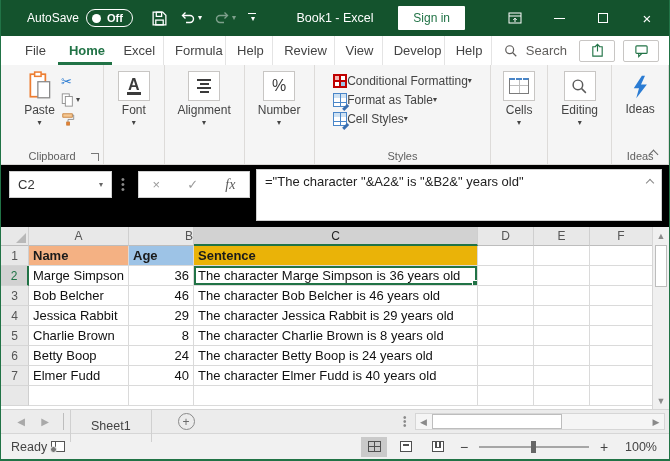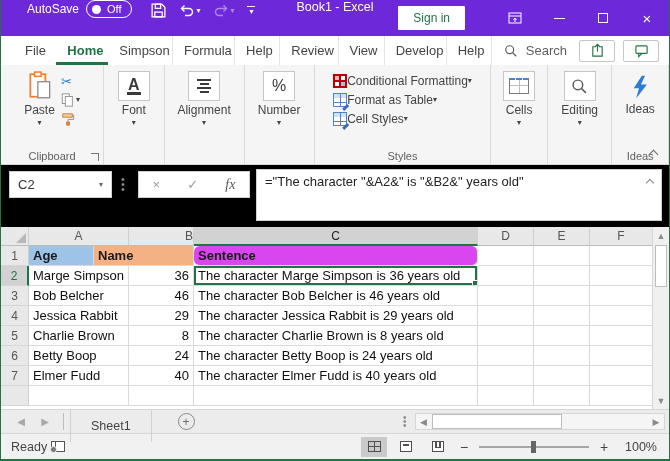--- a/index.html
+++ b/index.html
@@ -3,25 +3,25 @@
 <meta charset="utf-8">
 <style>
   * { margin:0; padding:0; box-sizing:border-box; }
   html,body { background:#9aa0a6; }
   body { font-family:"Liberation Sans", sans-serif; }
   .window{ width:670px; height:461px; background:#fff; position:relative;
     border-left:1px solid #217346; border-right:1px solid #217346; border-bottom:2px solid #217346;
     display:flex; flex-direction:column; overflow:hidden; }
 
   
-  .titlebar{ height:36px; background:#6d28d9; color:#fff; display:flex; align-items:flex-start; font-size:12px; position:relative; flex:none; }
+  .titlebar{ height:36px; background:#14532d; color:#fff; display:flex; align-items:center; font-size:12px; position:relative; flex:none; }
   .autosave{ display:flex; align-items:center; gap:7px; margin-left:26px; }
   .toggle{ display:flex; align-items:center; gap:6px; border:1px solid #fff; border-radius:9px; padding:2px 9px 2px 5px; cursor:default; }
   .toggle .knob{ width:9px; height:9px; border-radius:50%; background:#fff; }
-  .toggle .state{ font-size:11px; }
+  .toggle .state{ font-size:11px;font-weight:bold; }
   .qat{ display:flex; align-items:center; gap:4px; margin-left:14px; }
   .qat-btn{ display:flex; align-items:center; padding:2px 4px; }
   .caret{ font-size:8px; line-height:8px; color:#fff; margin-left:2px; }
   .dim{ opacity:.45; }
   .qat-more{ display:flex; flex-direction:column; align-items:center; margin-left:4px; }
   .qat-more .bar{ width:8px; height:0; border-top:1.5px solid #fff; margin-bottom:1px; }
   .win-title{ position:absolute; left:0; right:0; text-align:center; font-size:12.5px; pointer-events:none; }
   .tb-right{ margin-left:auto; display:flex; align-items:center; height:100%; }
   .signin{ background:#fff; color:#217346; font-size:12px; padding:5px 15px; border-radius:1px; margin-right:28px; }
   .winctl{ width:44px; height:100%; display:flex; align-items:center; justify-content:center; color:#fff; }
@@ -83,21 +83,21 @@
   .hdr-cell{ border-right:1px solid #cfcfcf; border-bottom:1px solid #bdbdbd; display:flex; align-items:center; justify-content:center; flex:none; }
   .hdr-cell.sel{ background:#d2d2d2; border-bottom:2px solid #217346; color:#222; }
   .corner{ width:28px; position:relative; background:#e8e8e8; }
   .corner i{ position:absolute; right:2px; bottom:2px; border-left:10px solid transparent; border-bottom:10px solid #b8b8b8; }
   .row{ display:flex; height:20px; }
   .rowhd{ width:28px; flex:none; background:#e8e8e8; border-right:1px solid #cfcfcf; border-bottom:1px solid #d6d6d6; font-size:12px; color:#555; display:flex; align-items:center; justify-content:center; }
   .rowhd.sel{ background:#d2d2d2; color:#217346; border-right:2px solid #217346; }
   .cell{ border-right:1px solid #dadada; border-bottom:1px solid #dadada; font-size:13px; color:#111; padding:0 4px; display:flex; align-items:center; flex:none; overflow:hidden; white-space:nowrap; }
   .cA{ width:100px; } .cB{ width:65px; justify-content:flex-end; } .cC{ width:284px; } .cD{ width:56px; } .cE{ width:56px; } .cF{ flex:1; border-right:none; }
   .hd1{ font-weight:bold; color:#1a1a1a; }
-  .fillN{ background:#F4B183; } .fillA{ background:#9DC3E6; } .fillS{ background:#d946ef;border-radius:6px; }
+  .fillN{ background:#F4B183; } .fillA{ background:#9DC3E6; } .fillS{ background:#eab308; }
   .selcell{ position:relative; box-shadow:inset 0 0 0 2px #217346; z-index:2; }
   .handle{ position:absolute; right:-1px; bottom:-1px; width:6px; height:6px; background:#217346; border:1px solid #fff; }
   .vscroll{ position:absolute; right:0; top:0; bottom:0; width:17px; background:#f0f0f0; border-left:1px solid #d6d6d6; display:flex; flex-direction:column; }
   .vs-btn{ height:17px; display:flex; align-items:center; justify-content:center; color:#8a8a8a; font-size:9px; flex:none; }
   .vs-thumb{ margin:1px 2px; height:42px; background:#fff; border:1px solid #bdbdbd; flex:none; }
   .vs-space{ flex:1; }
 
   
   .sheetbar{ height:24px; background:#ececec; border-top:1px solid #d6d6d6; display:flex; align-items:stretch; font-size:12.5px; color:#444; position:relative; flex:none; }
   .nav-ar{ width:24px; display:flex; align-items:center; justify-content:center; color:#a9a9a9; font-size:10px; }
@@ -192,21 +192,21 @@
         </span>
       <span class="winctl closex">
           <span>×</span>
         </span>
     </div>
   </div>
 
   <div class="tabrow">
     <span class="rtab first">File</span>
     <span class="rtab active noline">Home</span>
-    <span class="rtab">Simpson</span>
+    <span class="rtab">Excel</span>
     <span class="rtab clip">Formula</span>
     <span class="rtab">Help</span>
     <span class="rtab">Review</span>
     <span class="rtab">View</span>
     <span class="rtab clip">Develop</span>
     <span class="rtab">Help</span>
     <span class="searchbox">
       <svg width="14" height="14" viewBox="0 0 16 16">
           <circle cx="6.5" cy="6.5" r="4.5" fill="none" stroke="#605e5c" stroke-width="1.4"></circle>
           <line x1="10" y1="10" x2="14" y2="14" stroke="#605e5c" stroke-width="1.4"></line>
@@ -390,22 +390,22 @@
         <span class="hdr-cell cA">A</span>
         <span class="hdr-cell cB">B</span>
         <span class="hdr-cell cC sel">C</span>
         <span class="hdr-cell cD">D</span>
         <span class="hdr-cell cE">E</span>
         <span class="hdr-cell cF">F</span>
       </div>
 
       <div class="row">
         <span class="rowhd">1</span>
+        <span class="cell cA hd1 fillN" style="justify-content:flex-start">Name</span>
         <span class="cell cB hd1 fillA" style="justify-content:flex-start">Age</span>
-        <span class="cell cA hd1 fillN" style="justify-content:flex-start">Name</span>
         <span class="cell cC hd1 fillS">Sentence</span>
         <span class="cell cD"></span>
         <span class="cell cE"></span>
         <span class="cell cF"></span>
       </div>
 
       <div class="row">
         <span class="rowhd sel">2</span>
         <span class="cell cA">Marge Simpson</span>
         <span class="cell cB">36</span>

